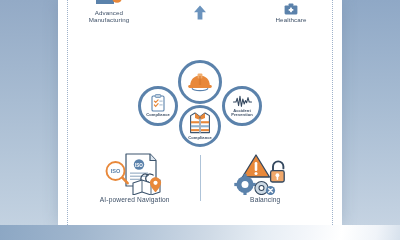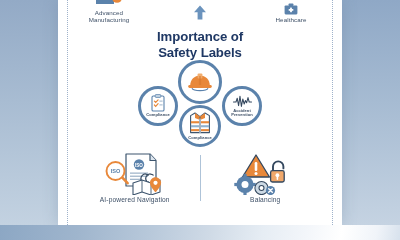--- a/index.html
+++ b/index.html
@@ -121,24 +121,20 @@
             <rect x="6.1" y="4.6" width="1.8" height="4.6" fill="#fff"></rect>
             <rect x="4.7" y="6" width="4.6" height="1.8" fill="#fff"></rect>
           </svg>
         </span>
         <div class="topcap">
           <span>Healthcare</span>
         </div>
       </div>
     </div>
 
-    <div class="title">
-      <span>Importance of</span>
-      <span>Safety Labels</span>
-    </div>
 
     <div class="wheel">
 
       <div class="node n-left">
         <span class="ico">
           <svg width="16" height="18" viewBox="0 0 16 18">
             <rect x="2" y="2" width="12" height="15" rx="1.3" fill="#fff" stroke="#5b82ab" stroke-width="1.1"></rect>
             <rect x="5.2" y="0.6" width="5.6" height="2.8" rx="0.8" fill="#c9d8e6" stroke="#5b82ab" stroke-width=".8"></rect>
             <path d="M4.4 7.2 l1.3 1.3 l2.4-2.6" stroke="#e8883a" stroke-width="1.2" fill="none" stroke-linecap="round"></path>
             <path d="M4.4 11 l1.3 1.3 l2.4-2.6" stroke="#e8883a" stroke-width="1.2" fill="none" stroke-linecap="round"></path>

